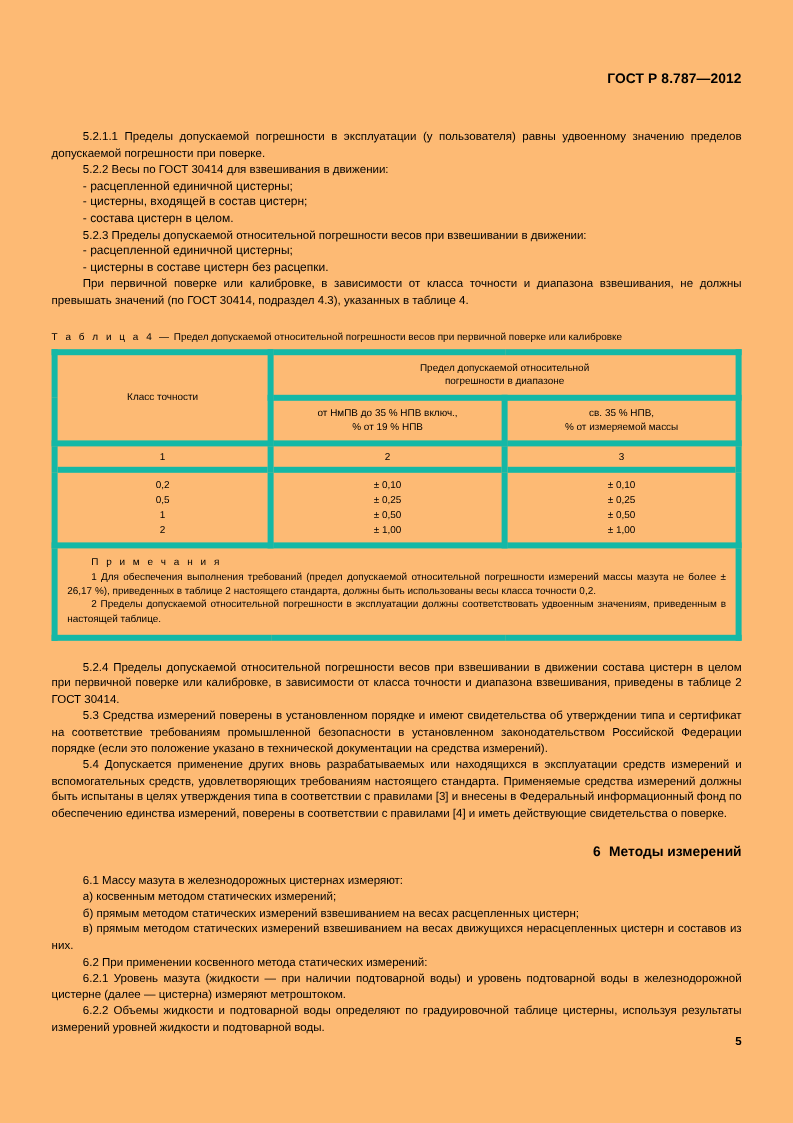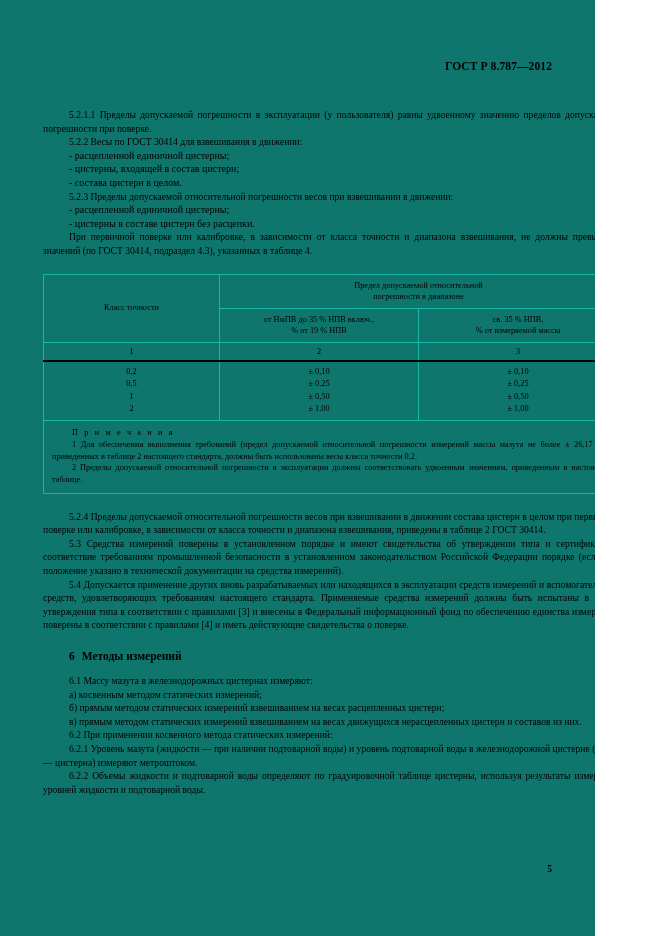--- a/index.html
+++ b/index.html
@@ -6,26 +6,25 @@
     margin: 0;
     padding: 0;
     background: #ffffff;
   }
   body {
     font-family: "Liberation Sans", sans-serif;
     color: #000000;
   }
   .page {
     position: relative;
-    width: 595px;
+    width: 661px;
     height: 936px;
-    background: #0f766e;
+    background: #fdba74;
     box-sizing: border-box;
     overflow: hidden;
-    font-family: Liberation Serif, serif;
   }
 
   
   .doc-header {
     position: absolute;
     top: 60px;
     right: 43px;
     font-size: 11.5px;
     font-weight: bold;
     letter-spacing: 0.1px;
@@ -77,21 +76,21 @@
   }
 
   
   table.gost {
     border-collapse: collapse;
     width: 575px;
     table-layout: fixed;
     font-size: 8.3px;
   }
   table.gost td {
-    border: 1px solid #14b8a6;
+    border: 5px solid #14b8a6;
     padding: 0;
     vertical-align: middle;
     text-align: center;
   }
   table.gost td.lbl-class {
     width: 175px;
   }
   table.gost td.col2 { width: 200px; }
   table.gost td.col3 { width: 198px; }
 
@@ -136,20 +135,21 @@
     text-indent: 20px;
   }
 
   
   h2.section {
     margin: 0;
     font-size: 11.5px;
     font-weight: bold;
     line-height: 16px;
     text-indent: 26px;
+    text-align: right;
   }
   h2.section .num { margin-right: 7px; }
 
   
   .page-number {
     position: absolute;
     bottom: 62px;
     right: 43px;
     font-size: 9.6px;
     font-weight: bold;
@@ -169,20 +169,21 @@
     <p class="dash">- расцепленной единичной цистерны;</p>
     <p class="dash">- цистерны, входящей в состав цистерн;</p>
     <p class="dash">- состава цистерн в целом.</p>
     <p class="para">5.2.3  Пределы допускаемой относительной погрешности весов при взвешивании в движении:</p>
     <p class="dash">- расцепленной единичной цистерны;</p>
     <p class="dash">- цистерны в составе цистерн без расцепки.</p>
     <p class="para">При первичной поверке или калибровке, в зависимости от класса точности и диапазона взвешивания, не должны превышать значений (по ГОСТ 30414, подраздел 4.3), указанных в таблице 4.</p>
 
     <div class="gap-lg"></div>
 
+    <p class="table-caption"><span class="spaced">Т а б л и ц а  4</span><span style="margin:0 4px 0 4px;">—</span><span>Предел допускаемой относительной погрешности весов при первичной поверке или калибровке</span></p>
 
     <table class="gost">
       <tbody>
         <tr>
           <td class="lbl-class hdr-tall" rowspan="2">
             <div class="cellpad">Класс точности</div>
           </td>
           <td colspan="2">
             <div class="cellpad">
               <div>Предел допускаемой относительной</div>

